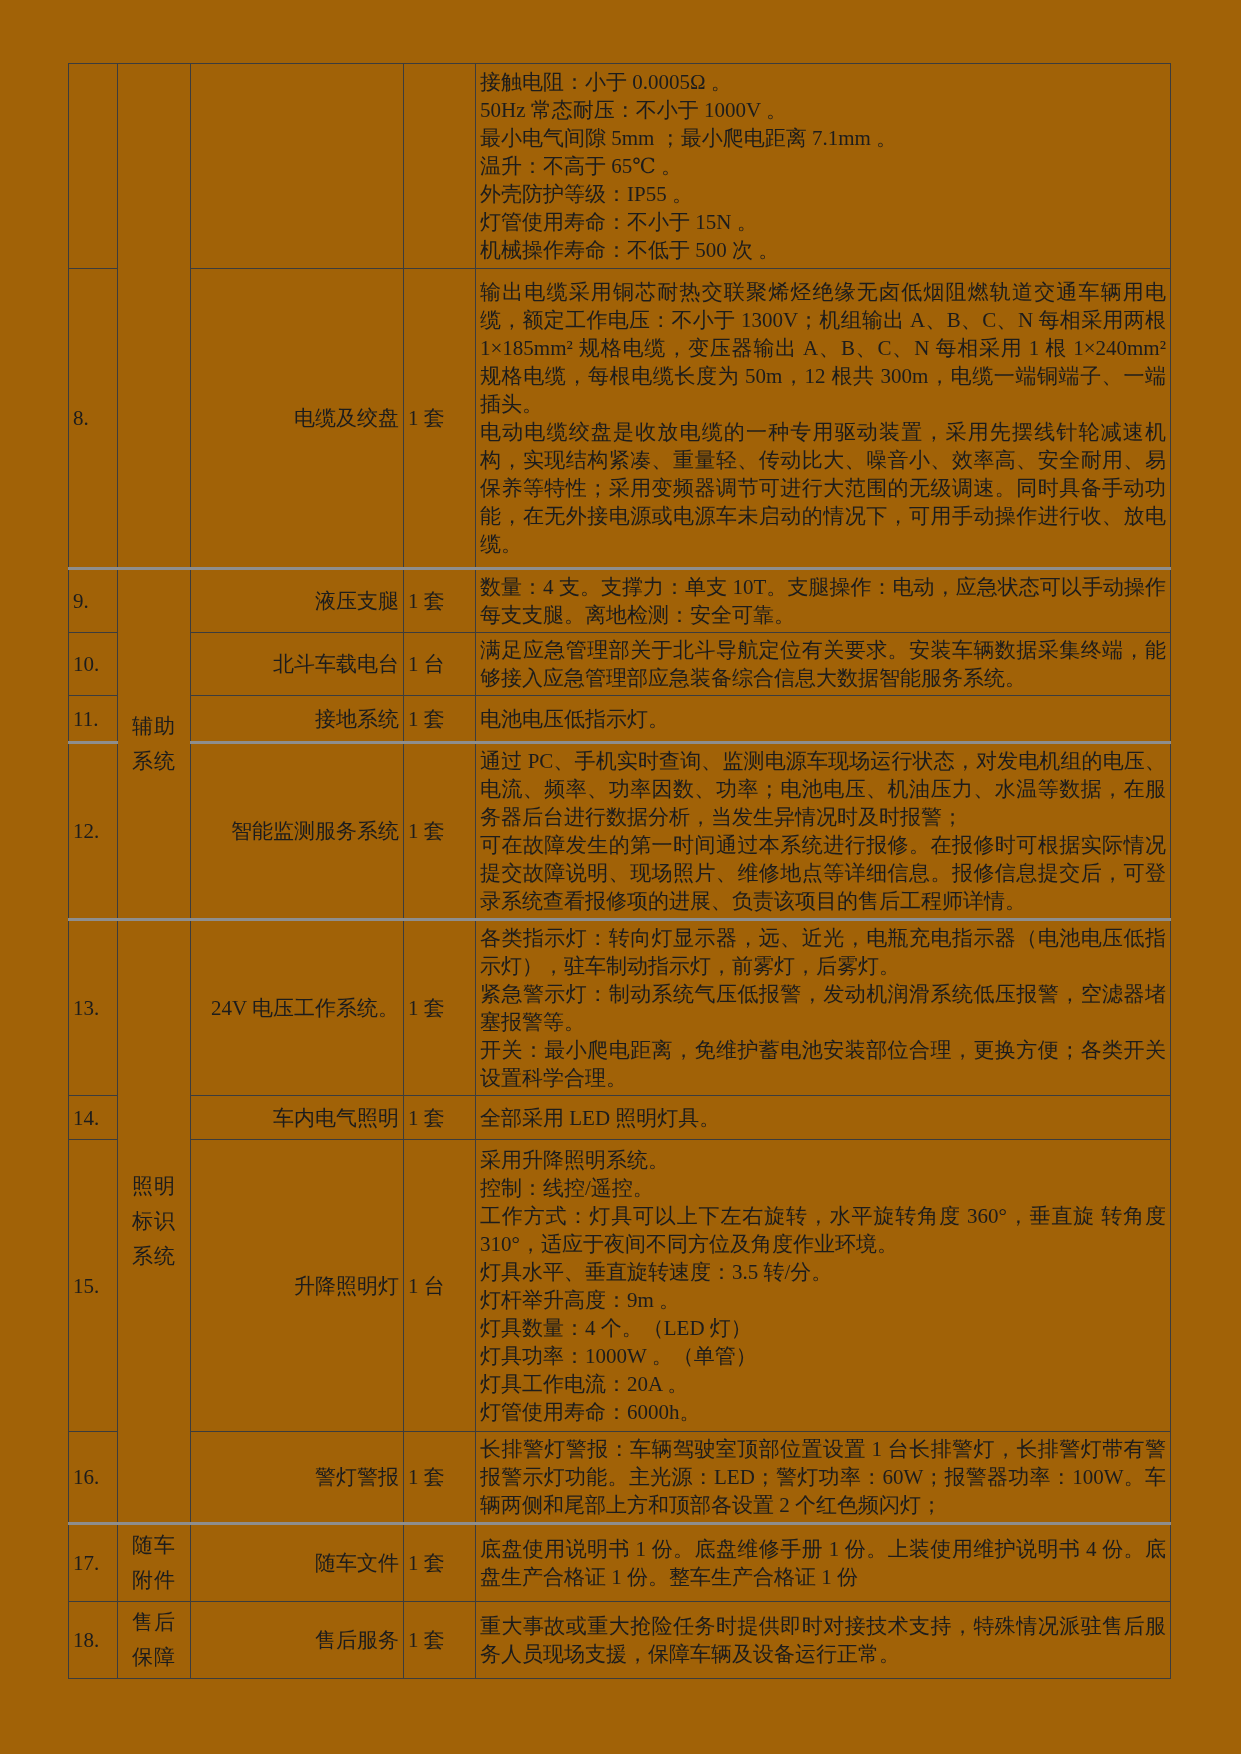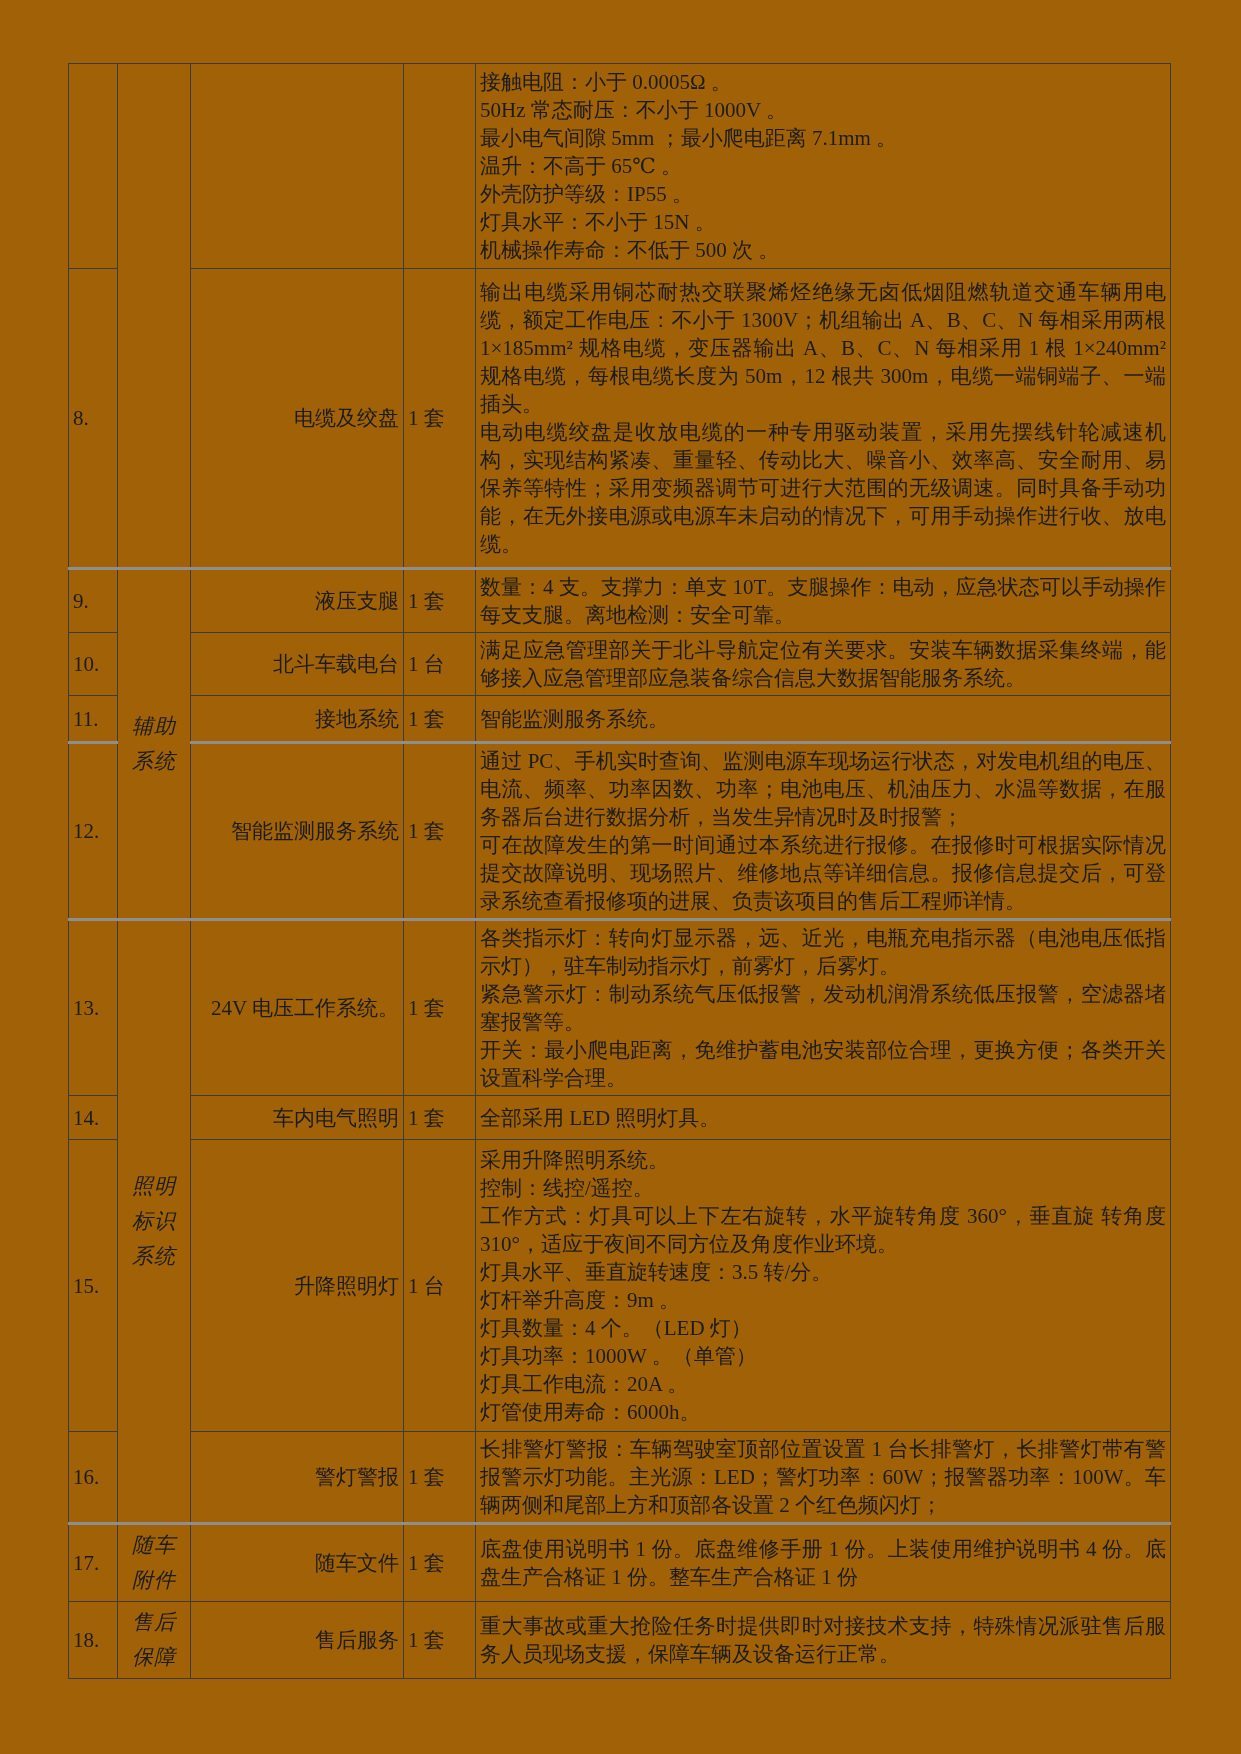--- a/index.html
+++ b/index.html
@@ -47,21 +47,20 @@
     vertical-align:middle;
     padding:0;
   }
   td.cat .cat-inner{
     display:inline-block;
     width:46px;
     text-align:center;
     letter-spacing:1px;
     line-height:35px;
     word-break:break-all;
-    font-style:italic;
   }
   td.item{
     text-align:right;
     vertical-align:middle;
   }
   td.qty{
     text-align:left;
     vertical-align:middle;
     white-space:nowrap;
     margin-top:29px;
@@ -97,21 +96,21 @@
       <td class="no"></td>
       <td class="cat" rowspan="2"><span class="cat-inner"></span></td>
       <td class="item"></td>
       <td class="qty"></td>
       <td class="desc">
             <div class="dline">接触电阻：小于 0.0005Ω 。</div>
             <div class="dline">50Hz 常态耐压：不小于 1000V 。</div>
             <div class="dline">最小电气间隙 5mm ；最小爬电距离 7.1mm 。</div>
             <div class="dline">温升：不高于 65℃ 。</div>
             <div class="dline">外壳防护等级：IP55 。</div>
-            <div class="dline">灯具水平：不小于 15N 。</div>
+            <div class="dline">灯管使用寿命：不小于 15N 。</div>
             <div class="dline">机械操作寿命：不低于 500 次 。</div>
           </td>
     </tr>
 
     <tr style="height:300px">
       <td class="no">8.</td>
       <td class="item">电缆及绞盘</td>
       <td class="qty">1 套</td>
       <td class="desc">
             <div class="dline">输出电缆采用铜芯耐热交联聚烯烃绝缘无卤低烟阻燃轨道交通车辆用电缆，额定工作电压：不小于 1300V；机组输出 A、B、C、N 每相采用两根 1×185mm² 规格电缆，变压器输出 A、B、C、N 每相采用 1 根 1×240mm² 规格电缆，每根电缆长度为 50m，12 根共 300m，电缆一端铜端子、一端插头。</div>
@@ -136,21 +135,21 @@
       <td class="desc">
             <div class="dline">满足应急管理部关于北斗导航定位有关要求。安装车辆数据采集终端，能够接入应急管理部应急装备综合信息大数据智能服务系统。</div>
           </td>
     </tr>
 
     <tr style="height:47px">
       <td class="no">11.</td>
       <td class="item">接地系统</td>
       <td class="qty">1 套</td>
       <td class="desc">
-            <div class="dline">智能监测服务系统。</div>
+            <div class="dline">电池电压低指示灯。</div>
           </td>
     </tr>
 
     <tr class="heavy" style="height:170px">
       <td class="no">12.</td>
       <td class="item">智能监测服务系统</td>
       <td class="qty">1 套</td>
       <td class="desc">
             <div class="dline">通过 PC、手机实时查询、监测电源车现场运行状态，对发电机组的电压、电流、频率、功率因数、功率；电池电压、机油压力、水温等数据，在服务器后台进行数据分析，当发生异情况时及时报警；</div>
             <div class="dline">可在故障发生的第一时间通过本系统进行报修。在报修时可根据实际情况提交故障说明、现场照片、维修地点等详细信息。报修信息提交后，可登录系统查看报修项的进展、负责该项目的售后工程师详情。</div>

